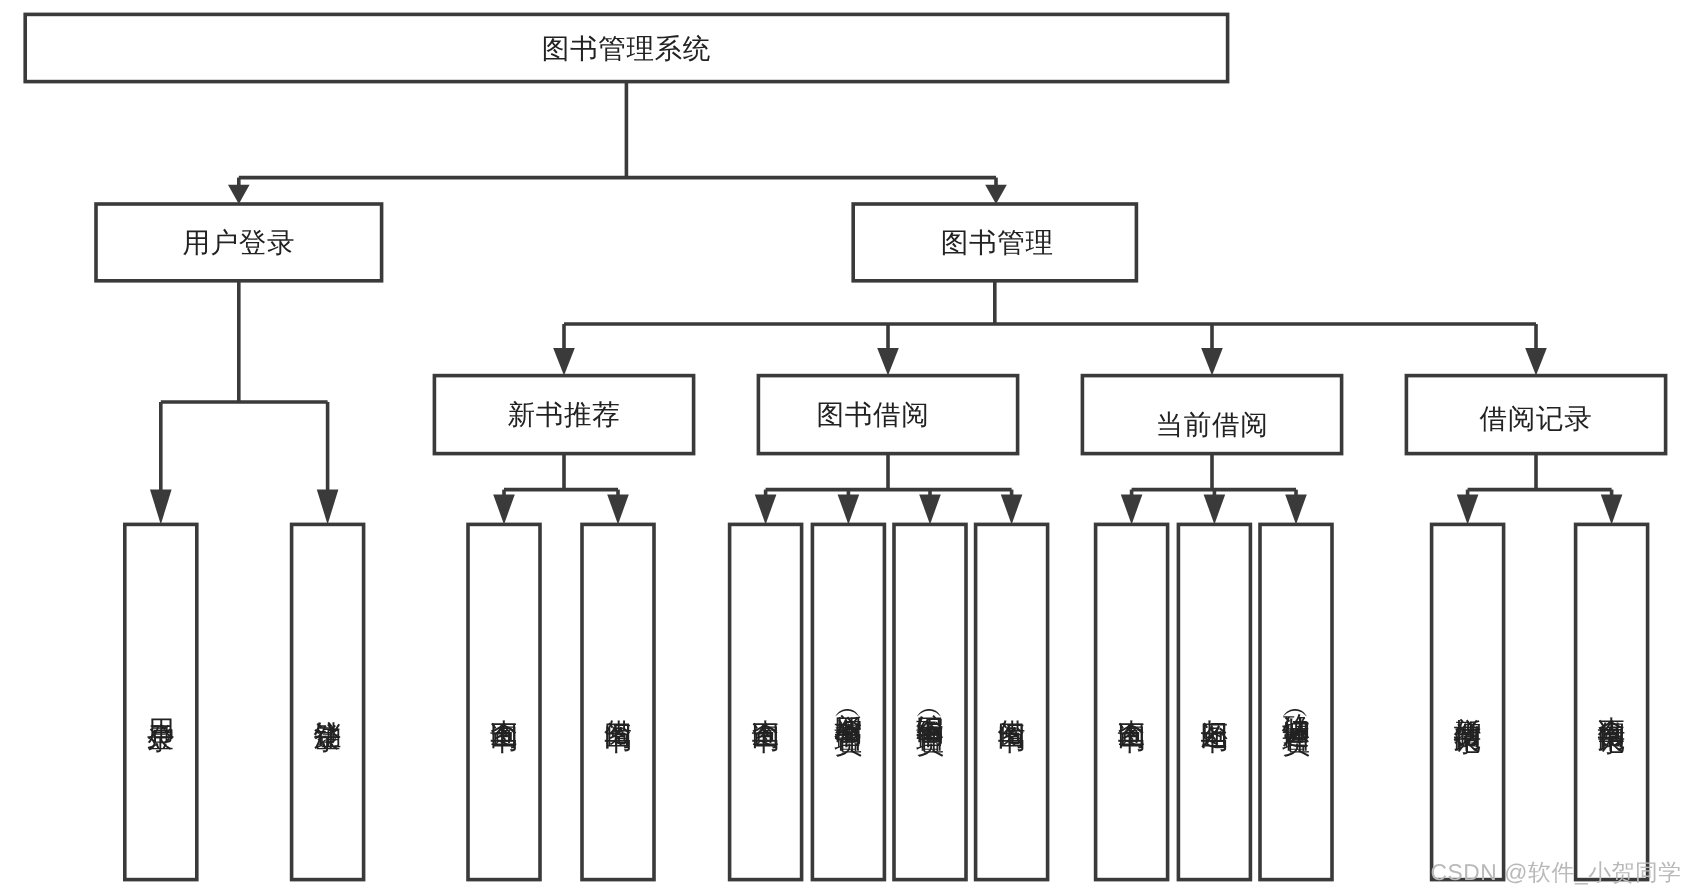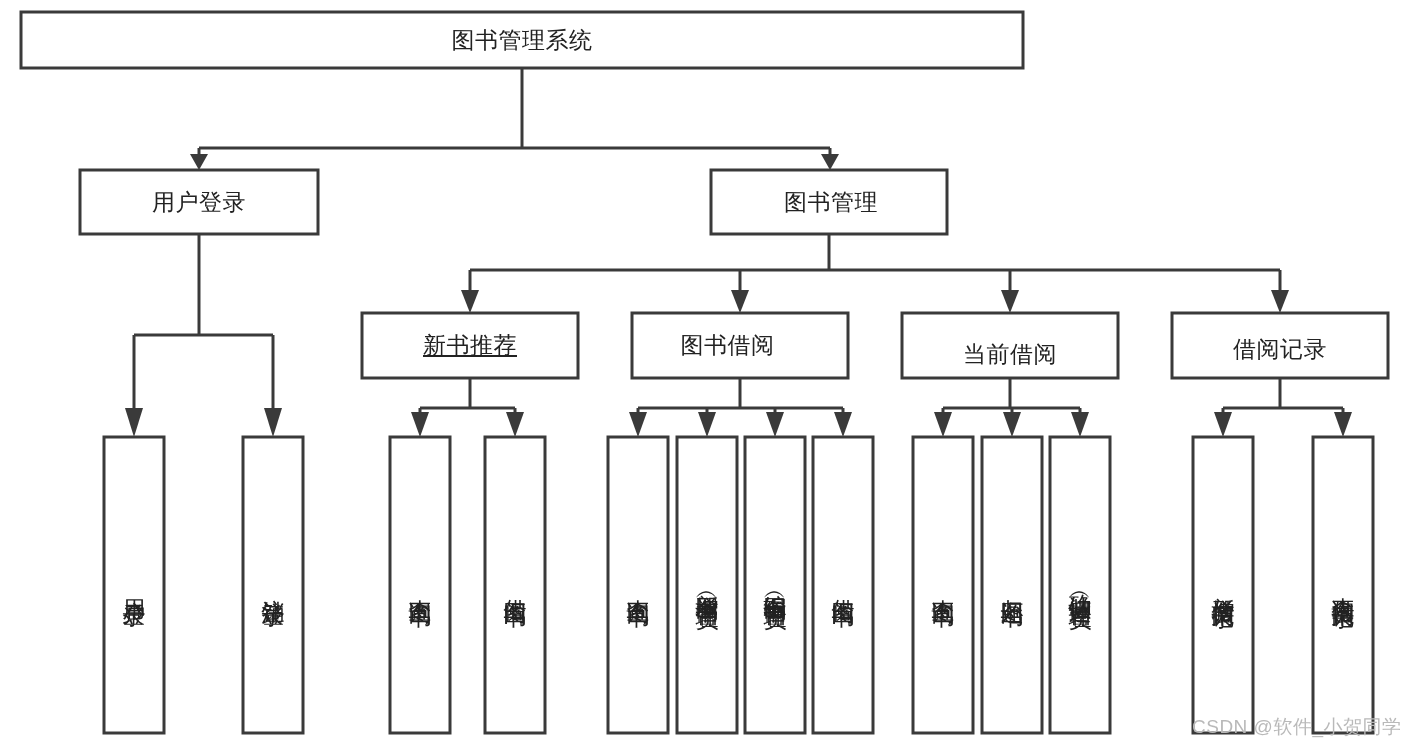--- a/index.html
+++ b/index.html
@@ -165,21 +165,21 @@
       <rect class="node-box" x="1193" y="437" width="60" height="296"></rect>
       <rect class="node-box" x="1313" y="437" width="60" height="296"></rect>
     </g>
   </svg>
 
   <div class="node-label-h" style="left:21px; top:12px; width:1002px; height:56px;">图书管理系统</div>
 
   <div class="node-label-h" style="left:80px; top:170px; width:238px; height:64px;">用户登录</div>
   <div class="node-label-h" style="left:711px; top:170px; width:240px; height:64px;">图书管理</div>
 
-  <div class="node-label-h" style="left:362px; top:313px; width:216px; height:65px;text-decoration:underline;">新书推荐</div>
+  <div class="node-label-h" style="left:362px; top:313px; width:216px; height:65px;">新书推荐</div>
   <div class="node-label-h" style="left:632px; top:313px; width:191px; height:65px;">图书借阅</div>
   <div class="node-label-h" style="left:902px; top:313px; width:216px; height:82px;">当前借阅</div>
   <div class="node-label-h" style="left:1172px; top:313px; width:216px; height:73px;">借阅记录</div>
 
   <div class="node-label-v" style="left:104px; top:437px; width:60px; height:296px;">用户登录</div>
   <div class="node-label-v" style="left:243px; top:437px; width:60px; height:296px;">注销登录</div>
   <div class="node-label-v" style="left:390px; top:437px; width:60px; height:296px;">查询图书</div>
   <div class="node-label-v" style="left:485px; top:437px; width:60px; height:296px;">借阅图书</div>
   <div class="node-label-v" style="left:608px; top:437px; width:60px; height:296px;">查询图书</div>
   <div class="node-label-v" style="left:677px; top:437px; width:60px; height:296px;">新增图书（管理员）</div>

